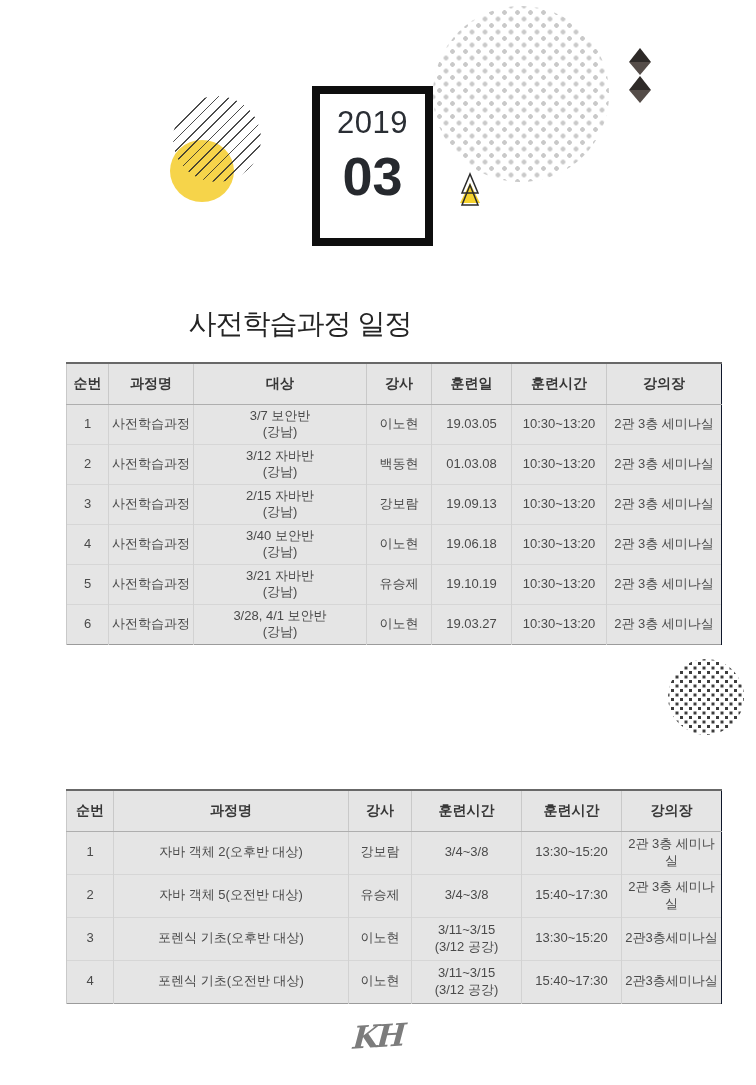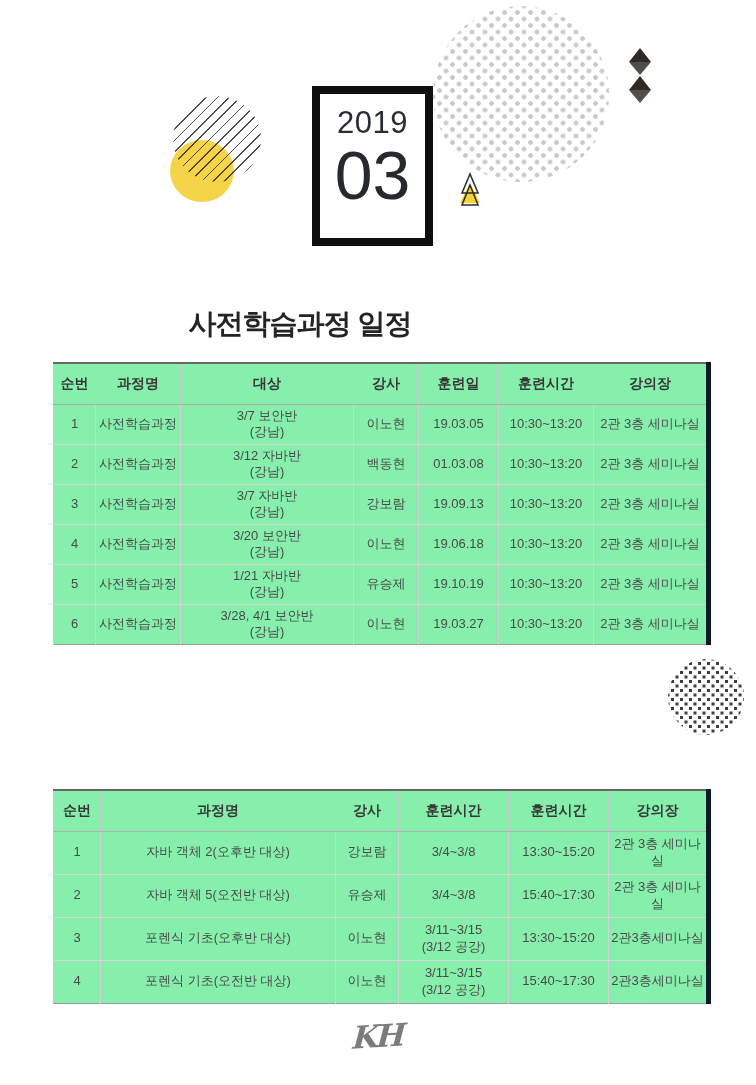--- a/index.html
+++ b/index.html
@@ -64,50 +64,50 @@
     z-index: 4;
     text-align: center;
   }
   .calendar .year {
     margin-top: 11px;
     font-size: 31px;
     letter-spacing: 0.5px;
     color: #2a2e34;
   }
   .calendar .month {
-    margin-top: 0;
-    font-size: 68px;
-    font-weight: 400;
+    margin-top: 8px;
+    font-size: 54px;
+    font-weight: 700;
     line-height: 1;
     color: #26292e;
   }
 
   
   .section-title {
     position: absolute;
     left: 0; width: 600px;
     text-align: center;
     font-size: 28px;
-    font-weight: 700;
+    font-weight: 400;
     letter-spacing: -1px;
     color: #242424;
   }
   #title1 { top: 305px; }
   #title2 { top: 730px; }
 
   
   table.sched {
     position: absolute;
-    left: 53px;
+    left: 66px;
     width: 655px;
     border-collapse: collapse;
     table-layout: fixed;
     border-top: 2px solid #686868;
     border-bottom: 1px solid #9b9b9b;
-    background: #86efac;
+    background: #e5e5e5;
     z-index: 5;
   }
   #table1 { top: 362px; }
   #table2 { top: 789px; }
 
   table.sched th {
     height: 41px;
     font-size: 14px;
     font-weight: 700;
     color: #373737;
@@ -121,21 +121,21 @@
     color: #4a4a4a;
     text-align: center;
     vertical-align: middle;
     line-height: 1.25;
     white-space: pre-line;
     border-left: 1px solid #d2d2d2;
   }
   #table1 td { height: 40px; }
   #table2 td { height: 43px; }
   table.sched th:first-child, table.sched td:first-child { border-left: 1px solid #c9c9c9; }
-  table.sched th:last-child, table.sched td:last-child { border-right: 5px solid #0f172a; }
+  table.sched th:last-child, table.sched td:last-child { border-right: 1px solid #0f172a; }
   table.sched tbody tr:not(:first-child) td { border-top: 1px solid #d6d6d6; }
 
   
   .footer-logo {
     position: absolute;
     left: 0; top: 1018px;
     width: 756px;
     text-align: center;
   }
   .footer-logo .kh {
@@ -216,41 +216,41 @@
           <td>3/12 자바반
 (강남)</td>
           <td>백동현</td>
           <td>01.03.08</td>
           <td>10:30~13:20</td>
           <td>2관 3층 세미나실</td>
         </tr>
         <tr>
           <td>3</td>
           <td>사전학습과정</td>
-          <td>3/7 자바반
+          <td>2/15 자바반
 (강남)</td>
           <td>강보람</td>
           <td>19.09.13</td>
           <td>10:30~13:20</td>
           <td>2관 3층 세미나실</td>
         </tr>
         <tr>
           <td>4</td>
           <td>사전학습과정</td>
-          <td>3/20 보안반
+          <td>3/40 보안반
 (강남)</td>
           <td>이노현</td>
           <td>19.06.18</td>
           <td>10:30~13:20</td>
           <td>2관 3층 세미나실</td>
         </tr>
         <tr>
           <td>5</td>
           <td>사전학습과정</td>
-          <td>1/21 자바반
+          <td>3/21 자바반
 (강남)</td>
           <td>유승제</td>
           <td>19.10.19</td>
           <td>10:30~13:20</td>
           <td>2관 3층 세미나실</td>
         </tr>
         <tr>
           <td>6</td>
           <td>사전학습과정</td>
           <td>3/28, 4/1 보안반

